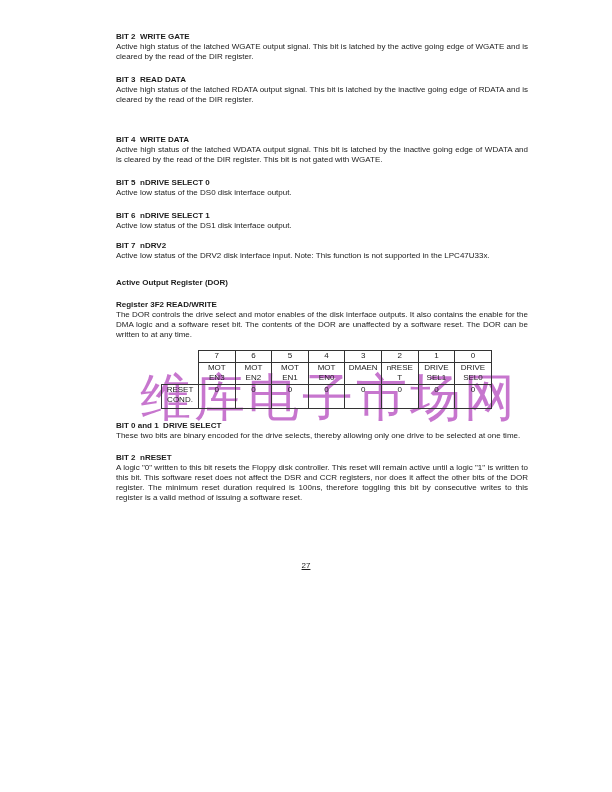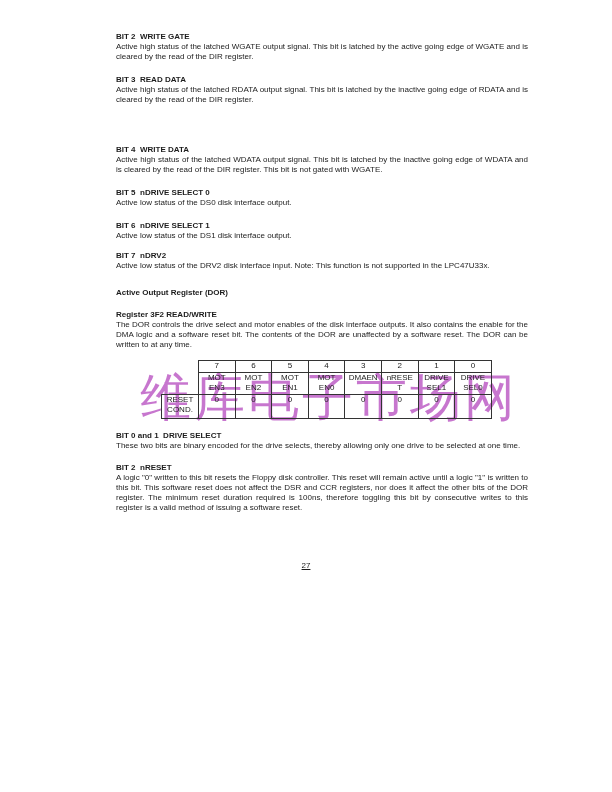--- a/index.html
+++ b/index.html
@@ -36,21 +36,21 @@
   }
   .para{
     text-align:justify;
     line-height:10px;
   }
   .mt-sm{margin-top:10px;}
   .mt{margin-top:13px;}
   .mt-md{margin-top:17px;}
   .mt-12{margin-top:12px;}
   .mt-14{margin-top:12px;}
-  .mt-lg{margin-top:40px;}
+  .mt-lg{margin-top:30px;}
   .table-wrap{
     margin-top:10px;
     margin-left:45px;
   }
   table.bits{
     border-collapse:collapse;
     table-layout:fixed;
     width:330px;
   }
   table.bits td{

